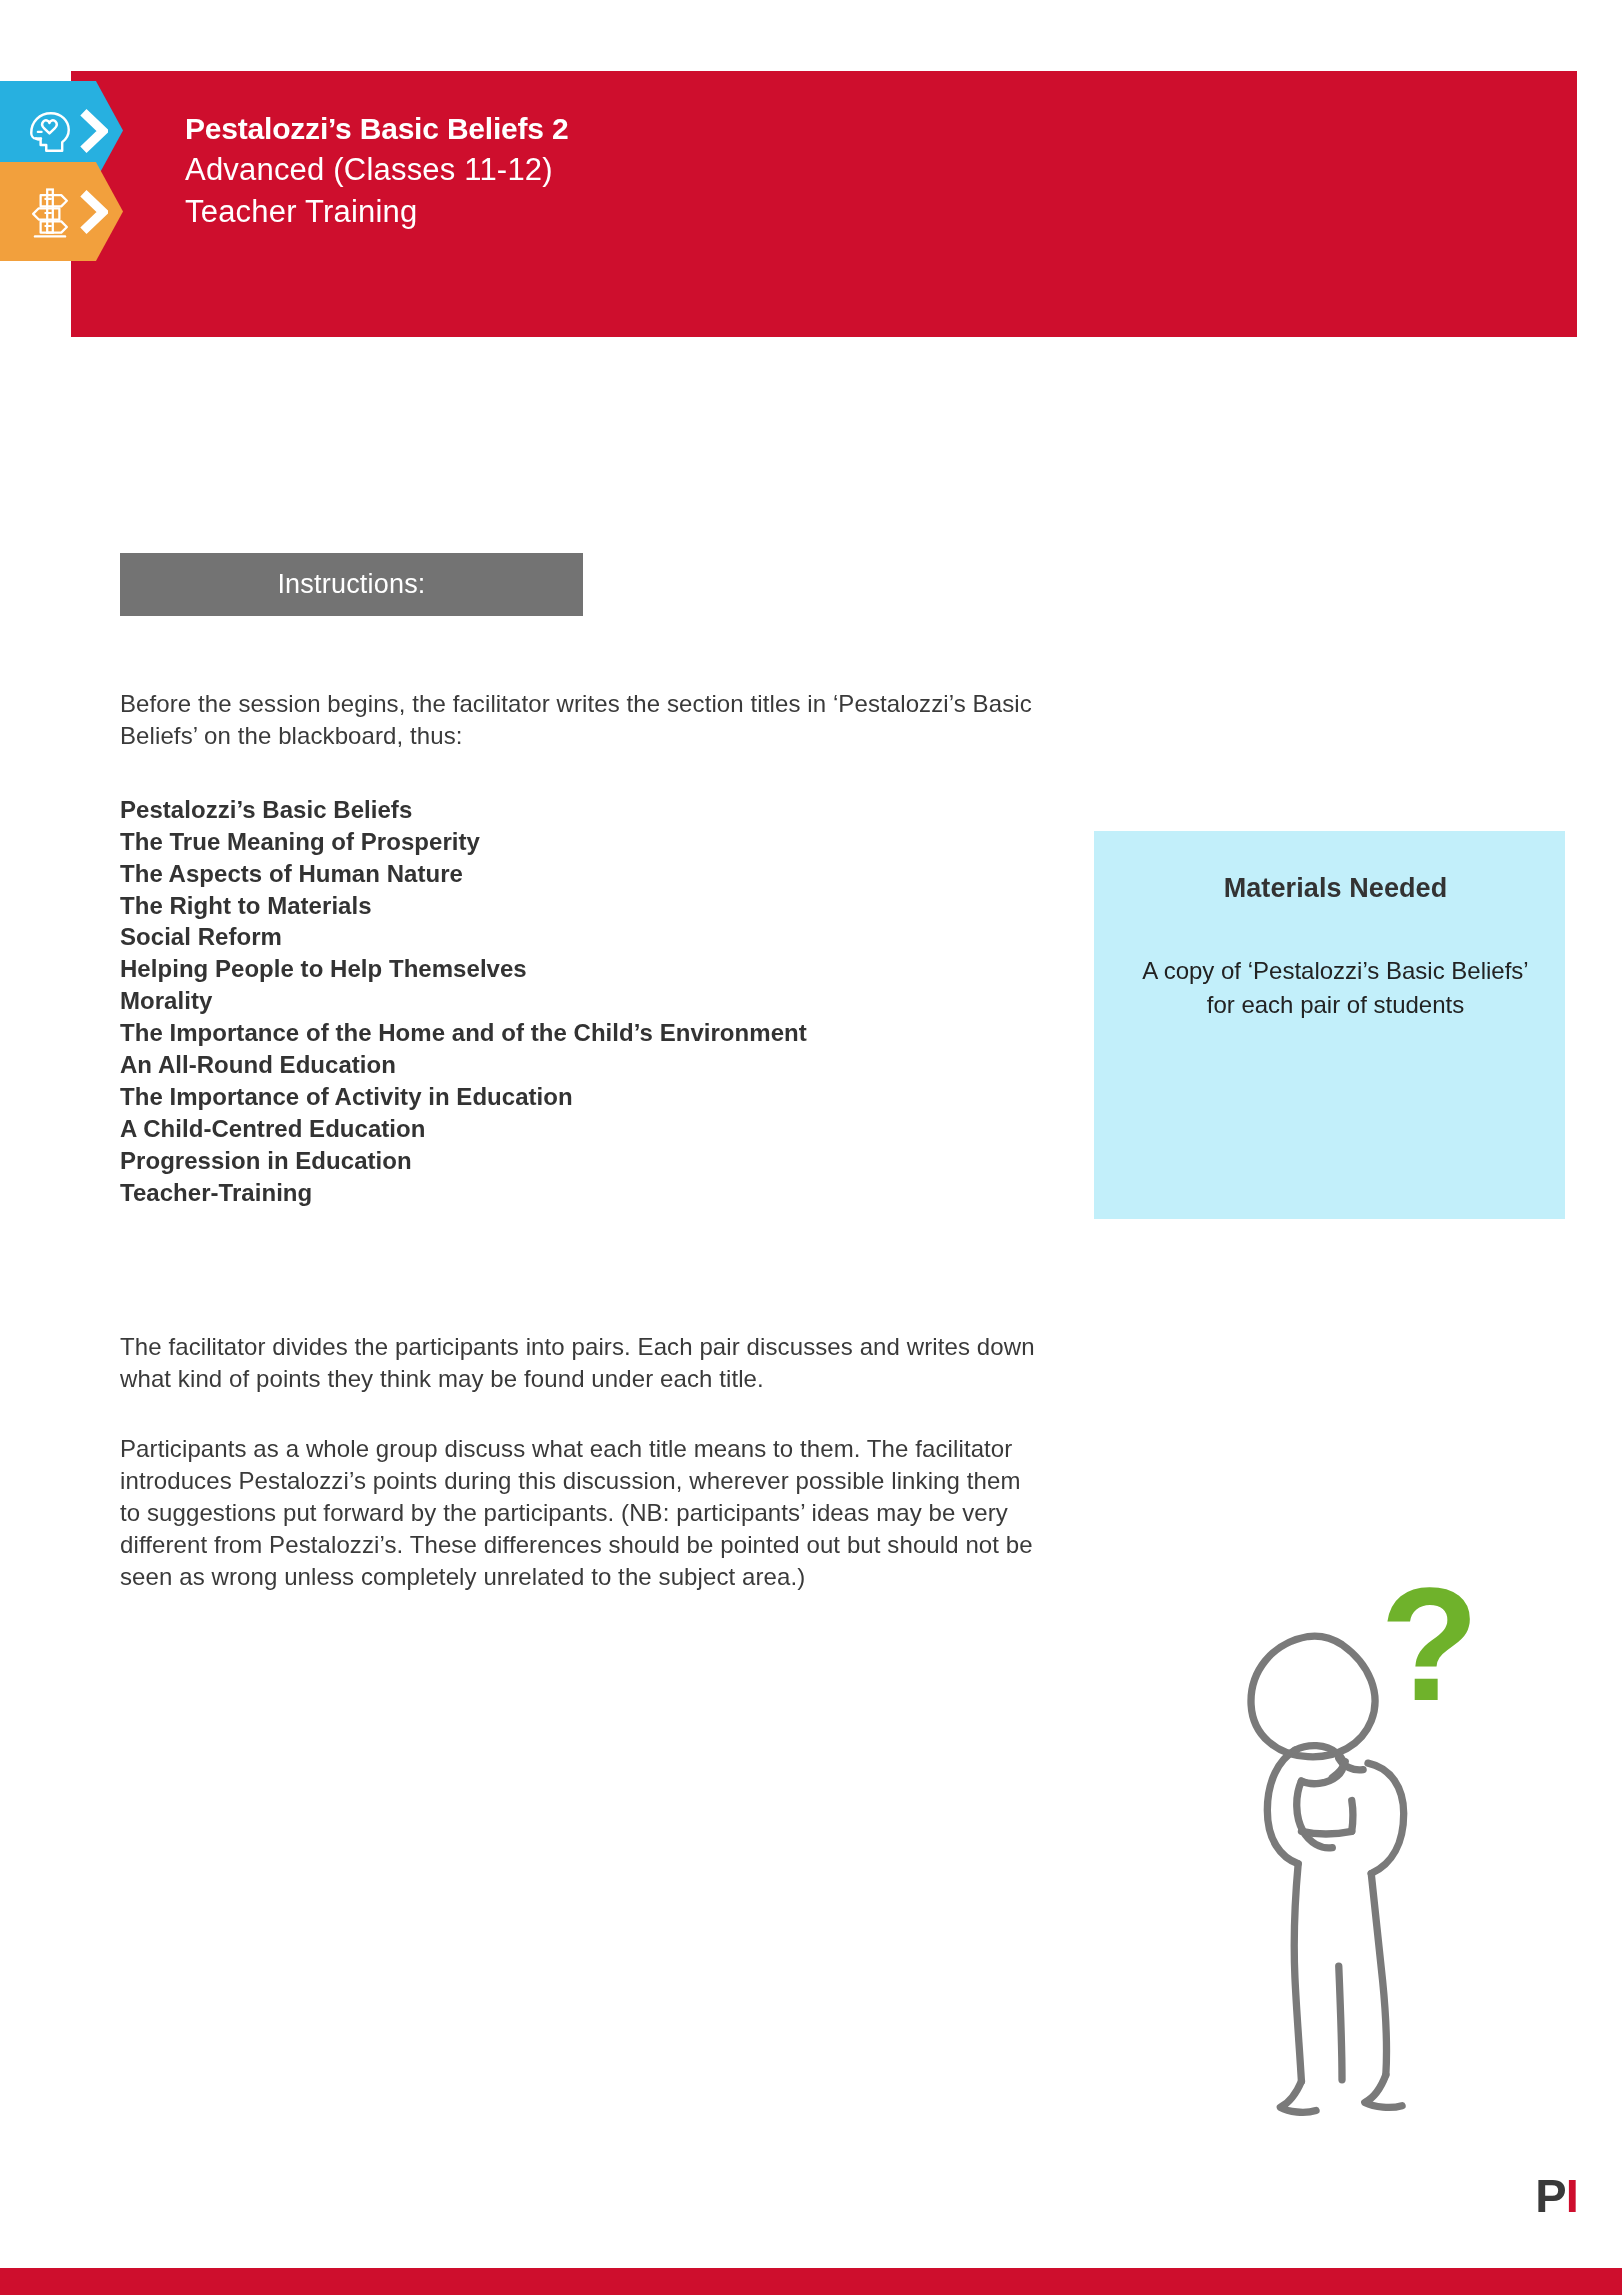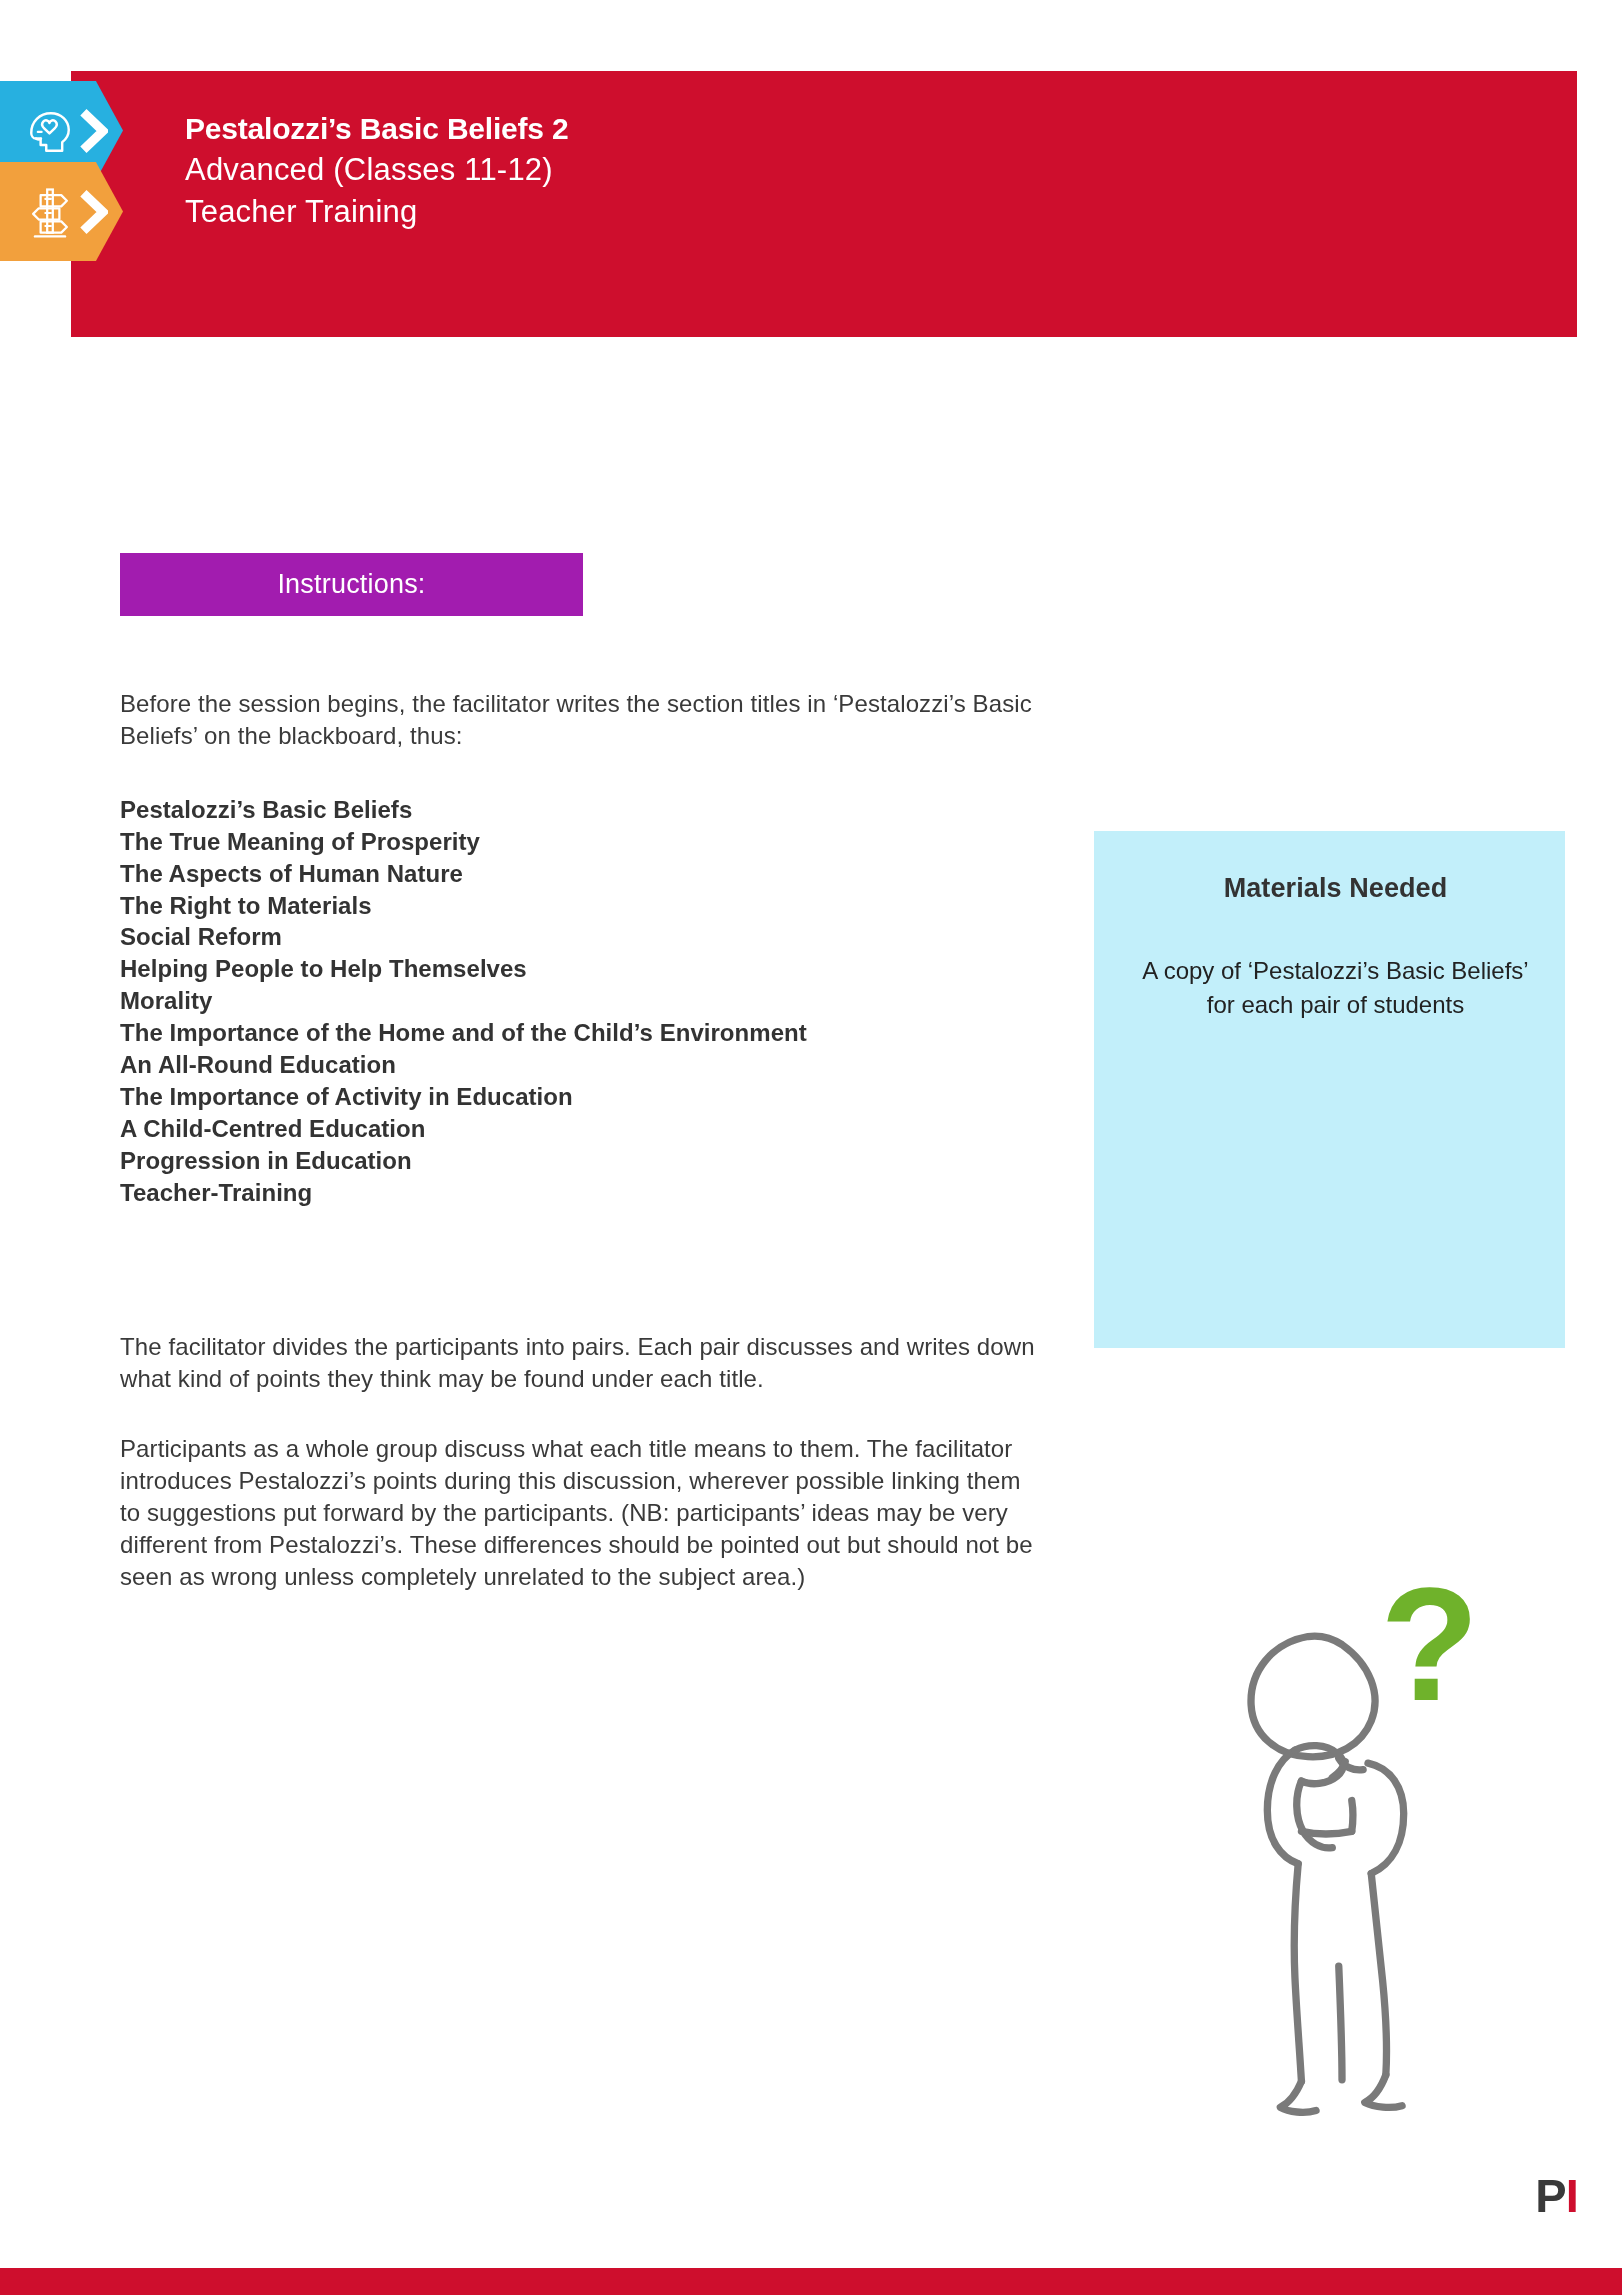--- a/index.html
+++ b/index.html
@@ -101,21 +101,21 @@
     white-space: pre;
   }
 
   
   .instructions-banner {
     position: absolute;
     left: 120px;
     top: 553px;
     width: 463px;
     height: 63px;
-    background: #a21caf;
+    background: #737373;
     display: flex;
     align-items: center;
     justify-content: center;
   }
   .instructions-banner .label {
     color: #ffffff;
     font-size: 27px;
     font-weight: 400;
     letter-spacing: 0.2px;
   }
@@ -149,21 +149,21 @@
   }
   .para-block-2 { margin-top: 122px; }
   .para-block-3 { margin-top: 39px; }
 
   
   .materials-box {
     position: absolute;
     left: 1094px;
     top: 831px;
     width: 471px;
-    height: 517px;
+    height: 388px;
     background: #C2EFFA;
     box-sizing: border-box;
     padding: 42px 20px 0 32px;
     text-align: center;
   }
   .materials-title {
     font-size: 27px;
     font-weight: 700;
     color: #333333;
     margin: 0;

